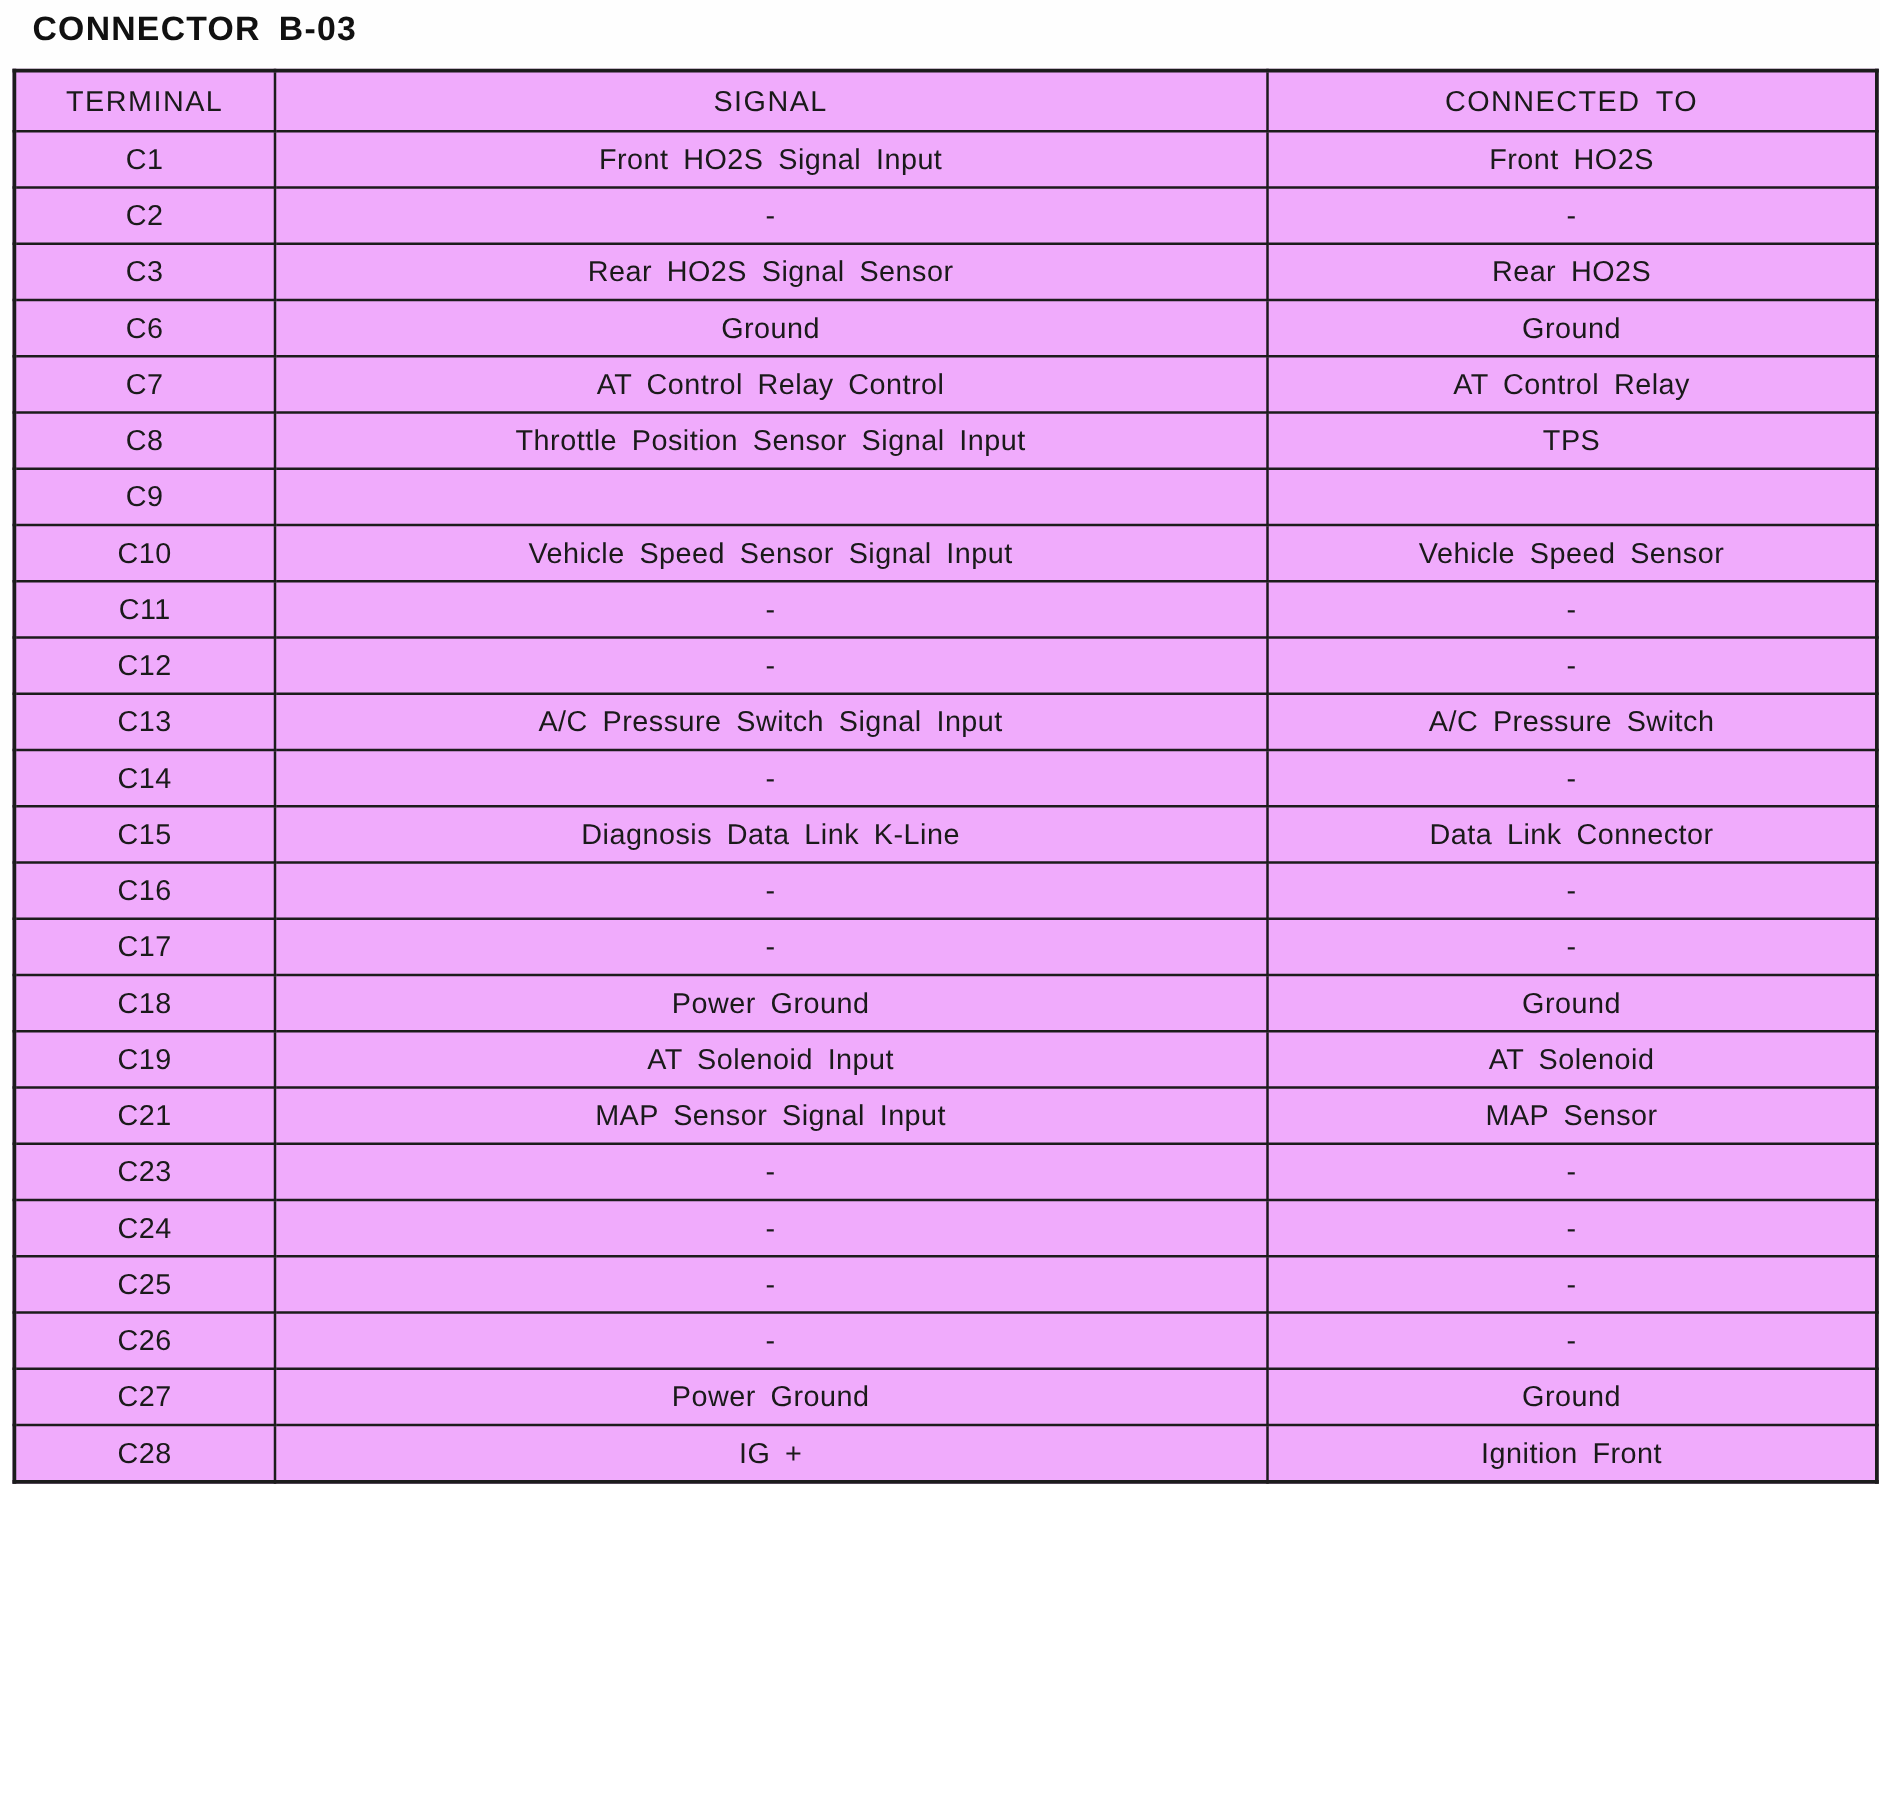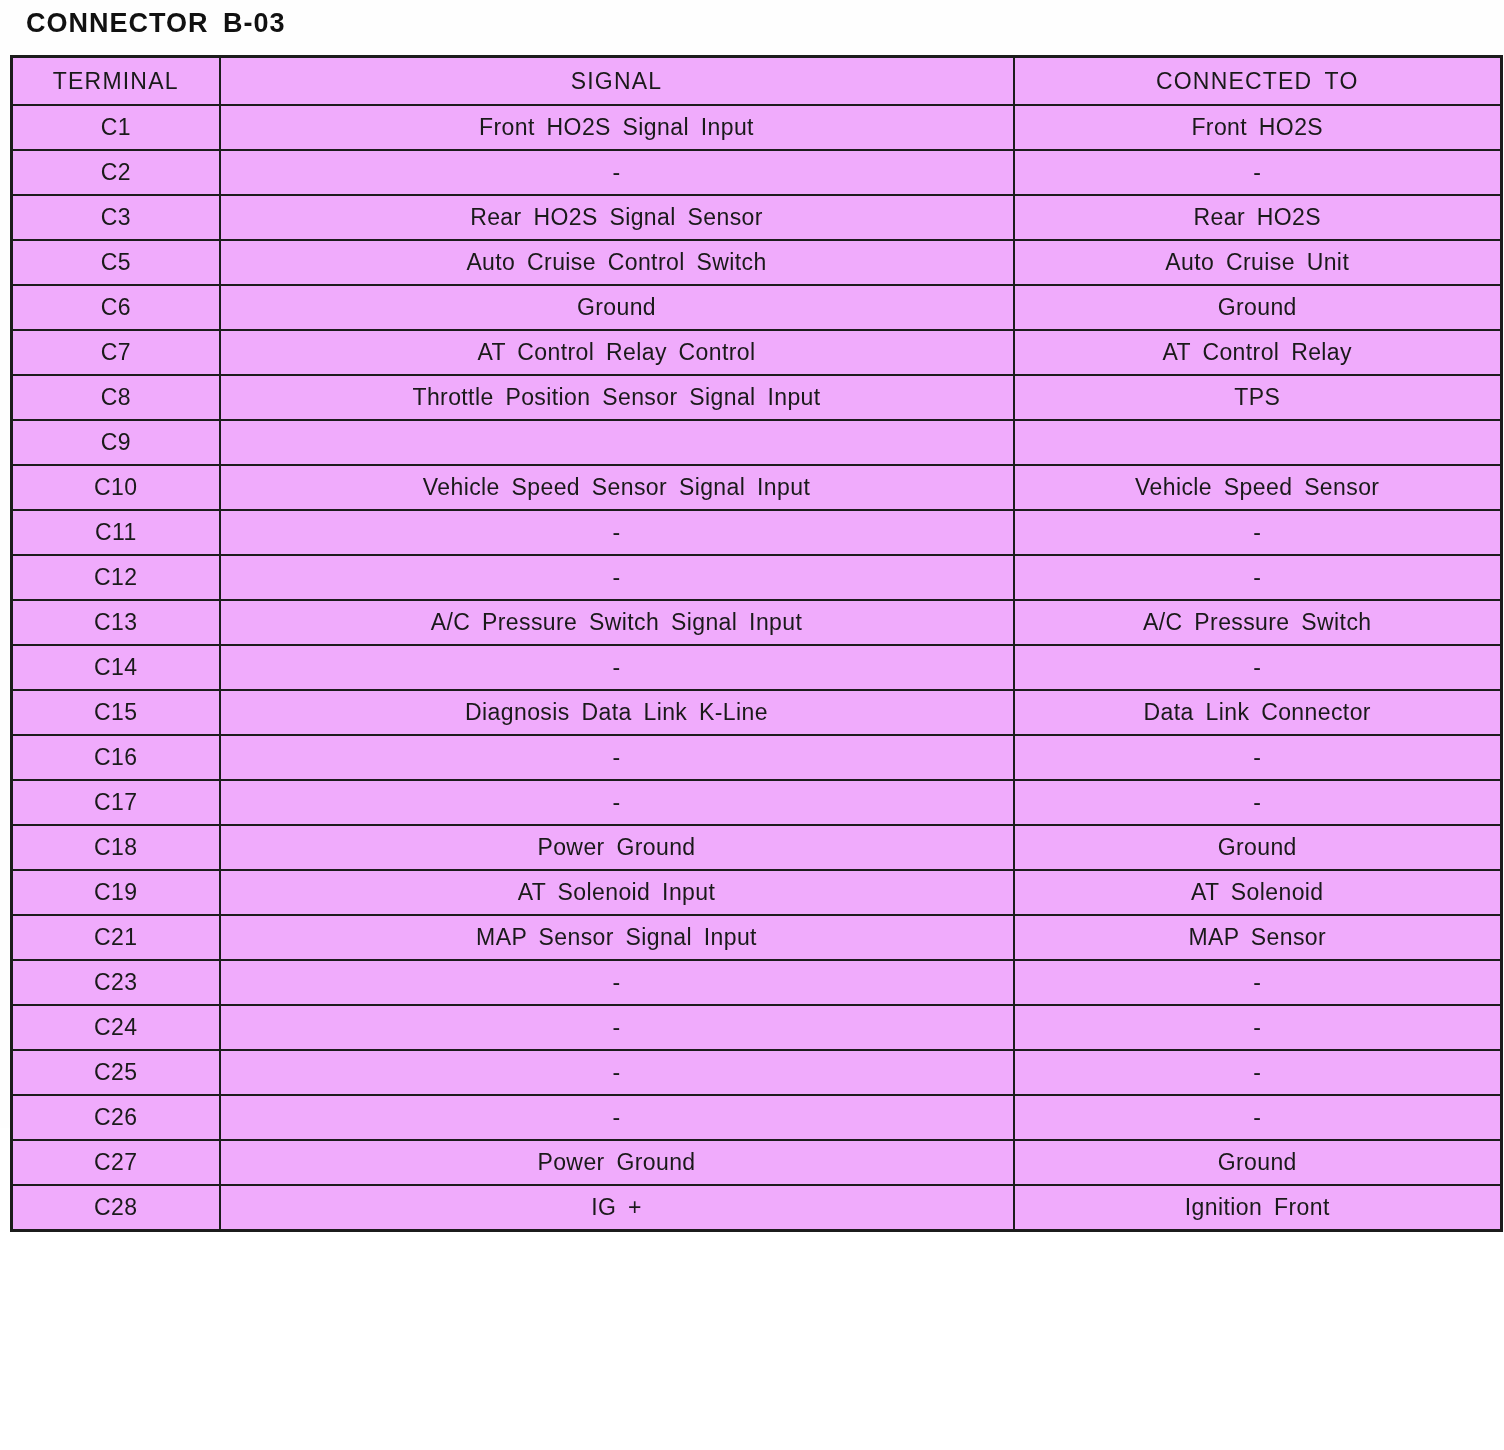--- a/index.html
+++ b/index.html
@@ -92,25 +92,20 @@
           <td>C2</td>
           <td>-</td>
           <td>-</td>
         </tr>
         <tr>
           <td>C3</td>
           <td>Rear HO2S Signal Sensor</td>
           <td>Rear HO2S</td>
         </tr>
         <tr>
-          <td>C5</td>
-          <td>Auto Cruise Control Switch</td>
-          <td>Auto Cruise Unit</td>
-        </tr>
-        <tr>
           <td>C6</td>
           <td>Ground</td>
           <td>Ground</td>
         </tr>
         <tr>
           <td>C7</td>
           <td>AT Control Relay Control</td>
           <td>AT Control Relay</td>
         </tr>
         <tr>

